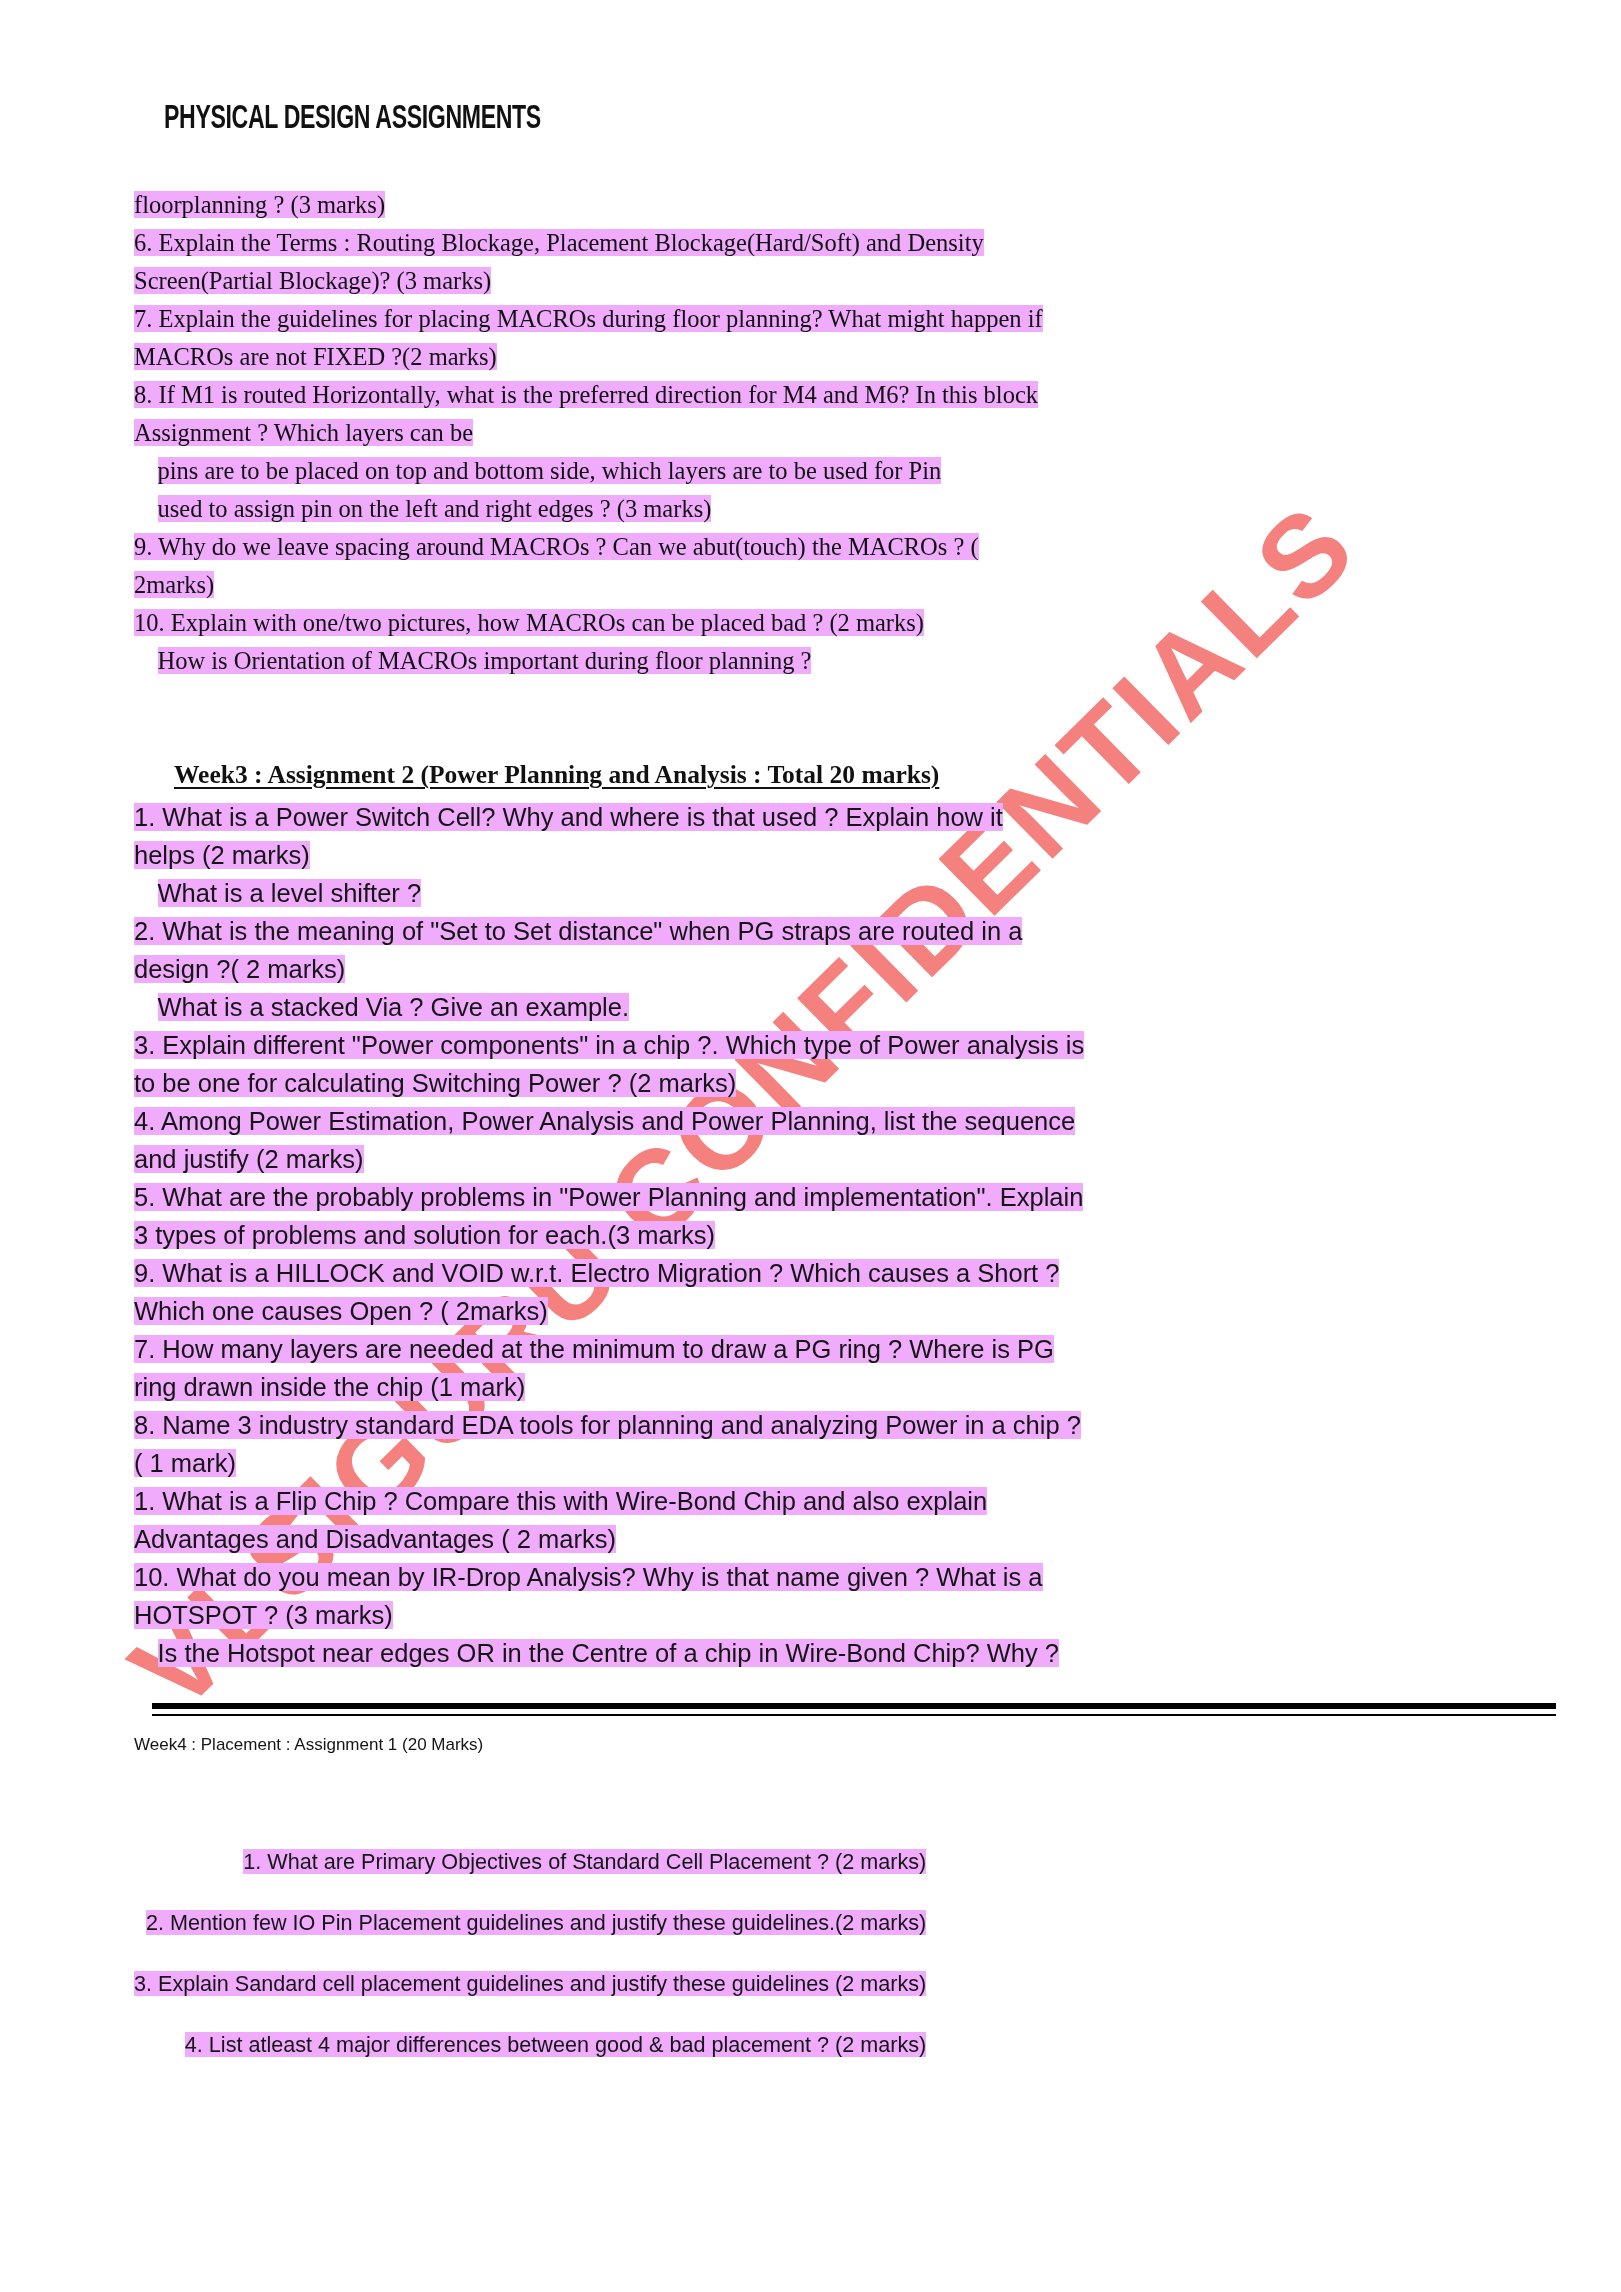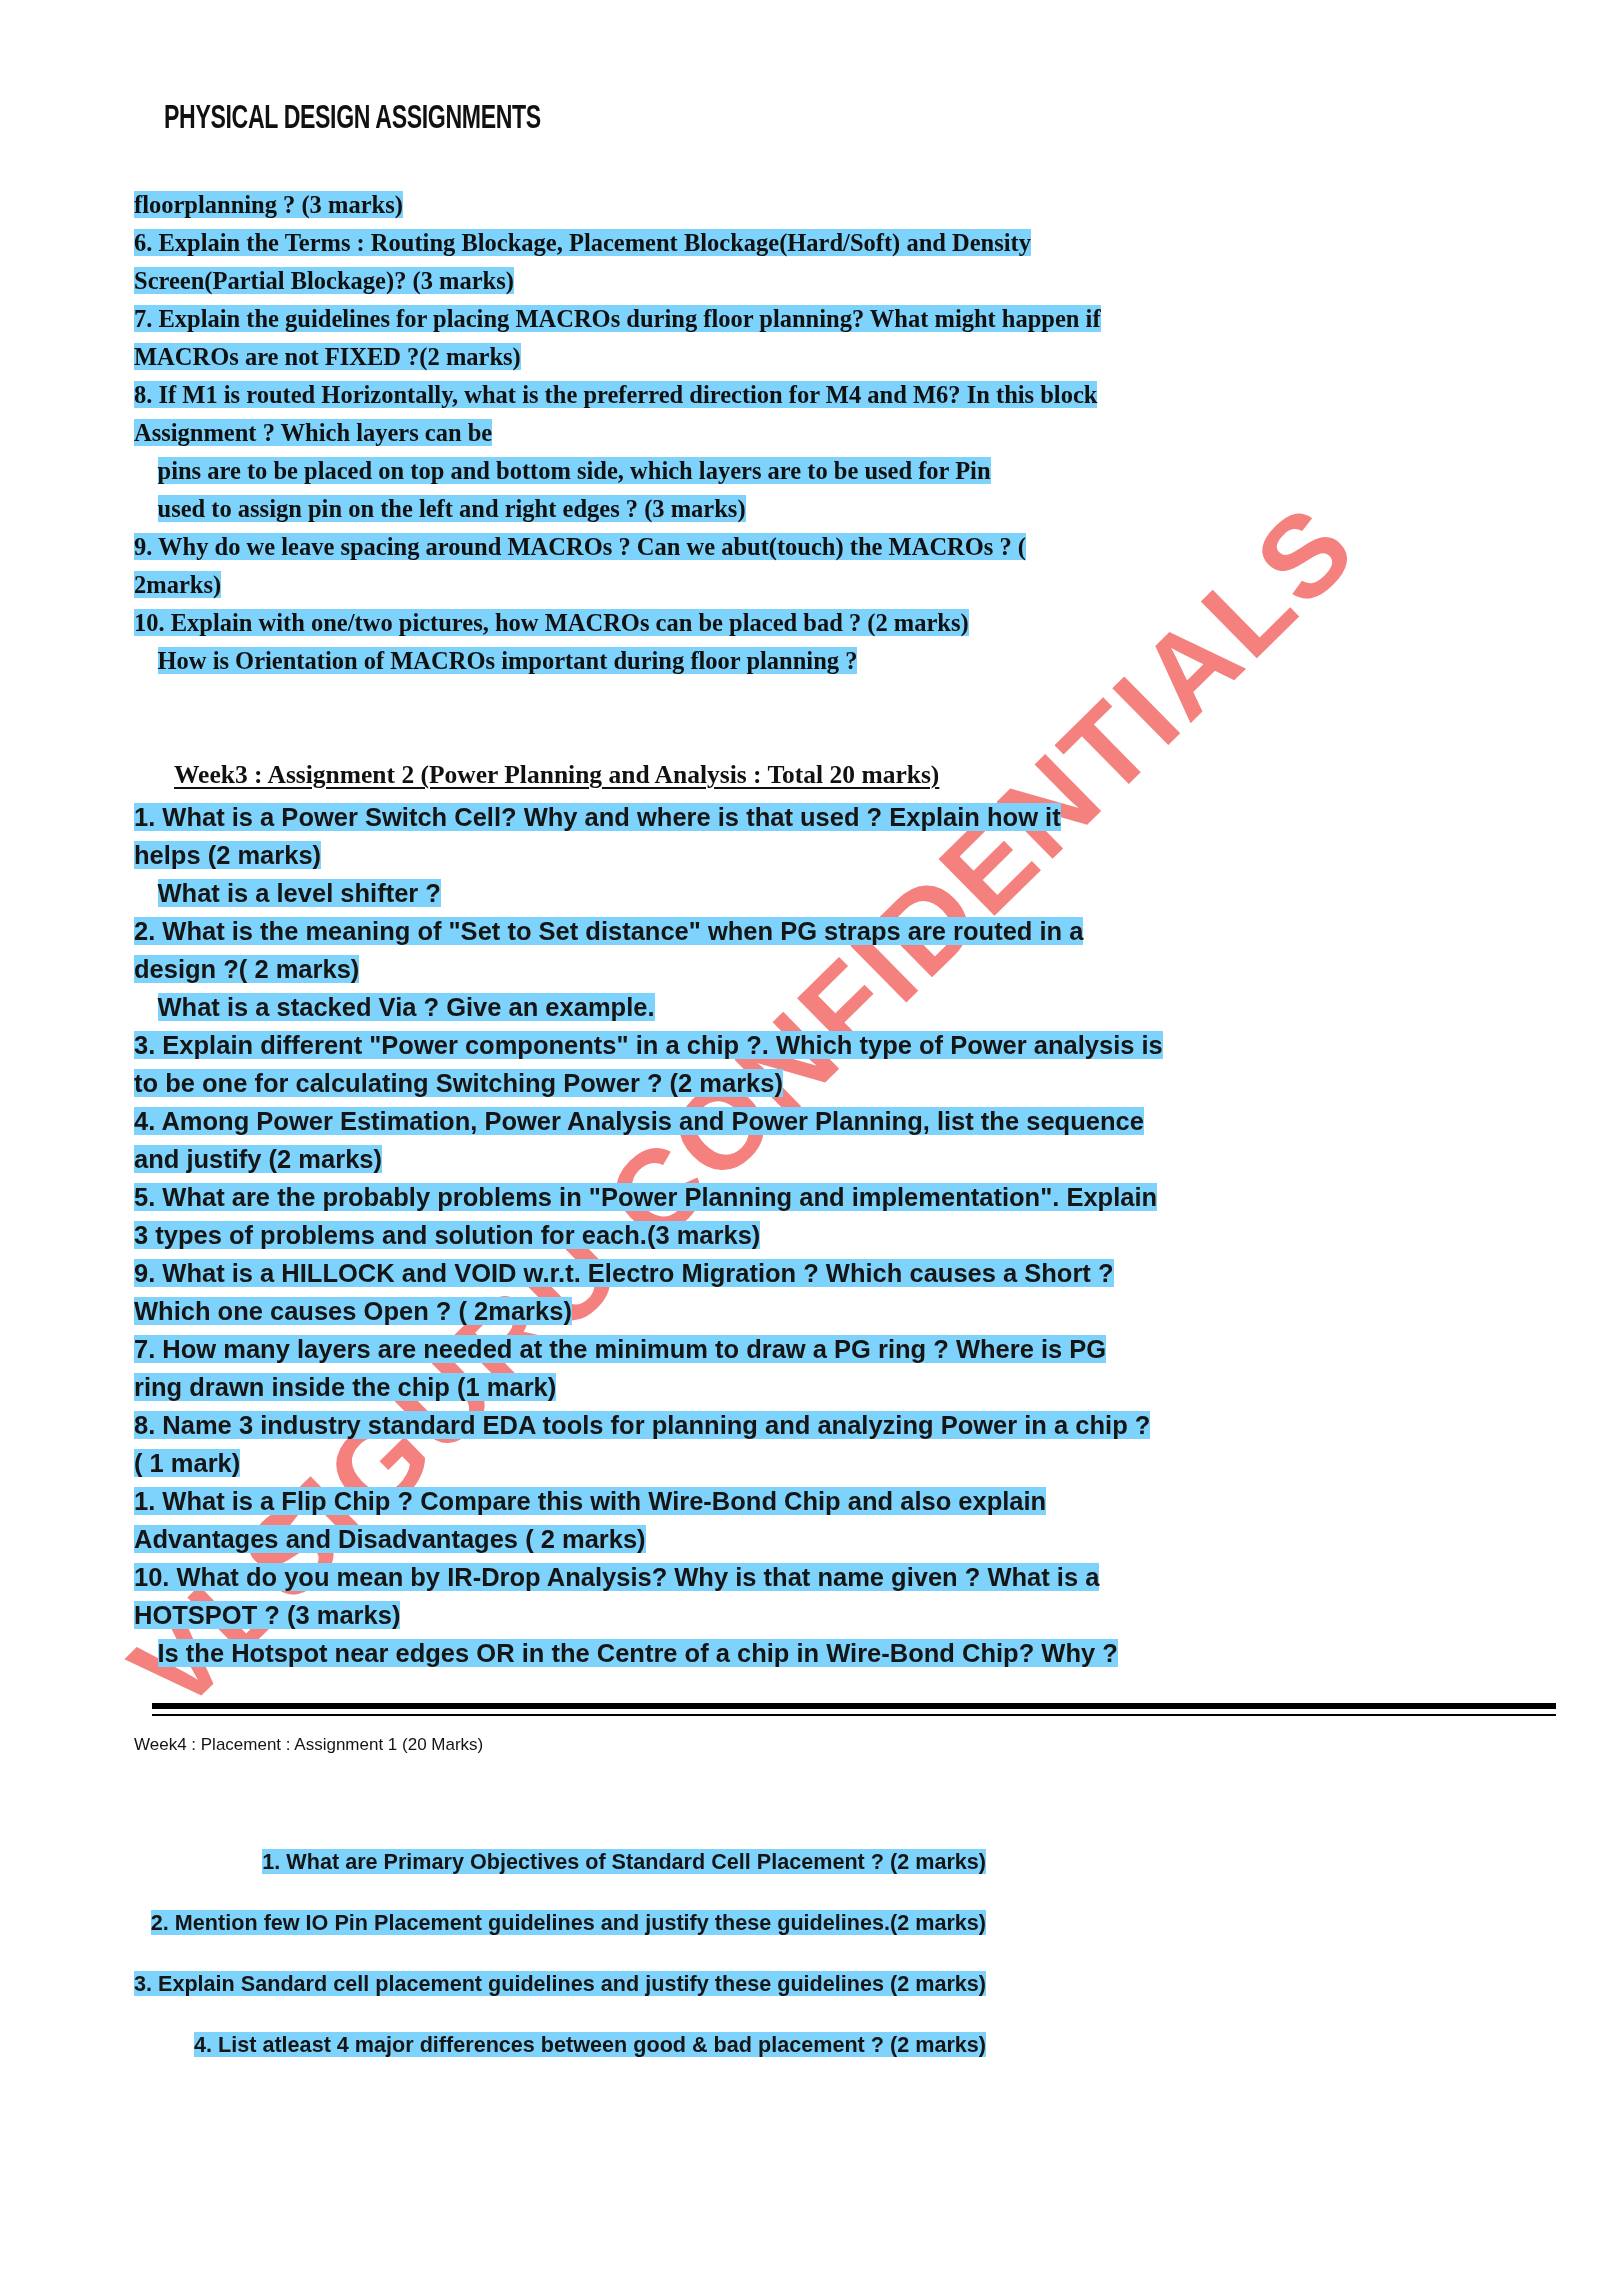--- a/index.html
+++ b/index.html
@@ -52,21 +52,21 @@
     font-family:"Liberation Serif",serif;
     font-weight:bold;font-size:25.5px;line-height:35px;
     white-space:nowrap;color:#111;margin-left:40px;
   }
   .week3-heading .t{
     text-decoration:underline;
     text-decoration-thickness:2px;
     text-underline-offset:3.9px;
   }
   .ln{white-space:nowrap;}
-  .ln .t{background:#7dd3fc;font-weight:bold;}
+  .ln .t{background:#f0abfc;}
   .ind{padding-left:23.5px;}
 
   .separator{
     position:absolute;left:152px;top:1703px;z-index:1;
     width:1404px;height:4.9px;
     border-top:6.9px solid #000;
     border-bottom:2.9px solid #000;
   }
 
   .week4-heading{

